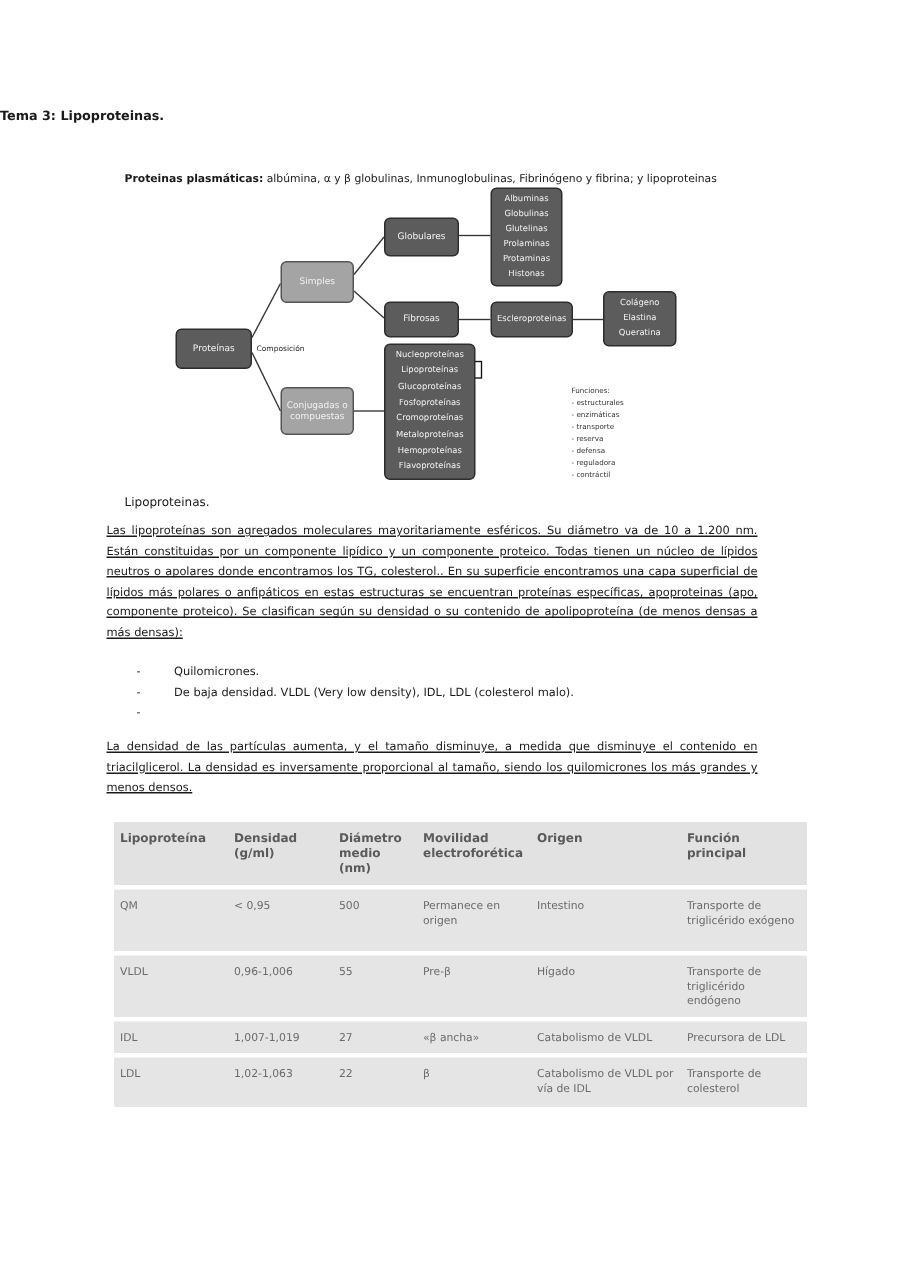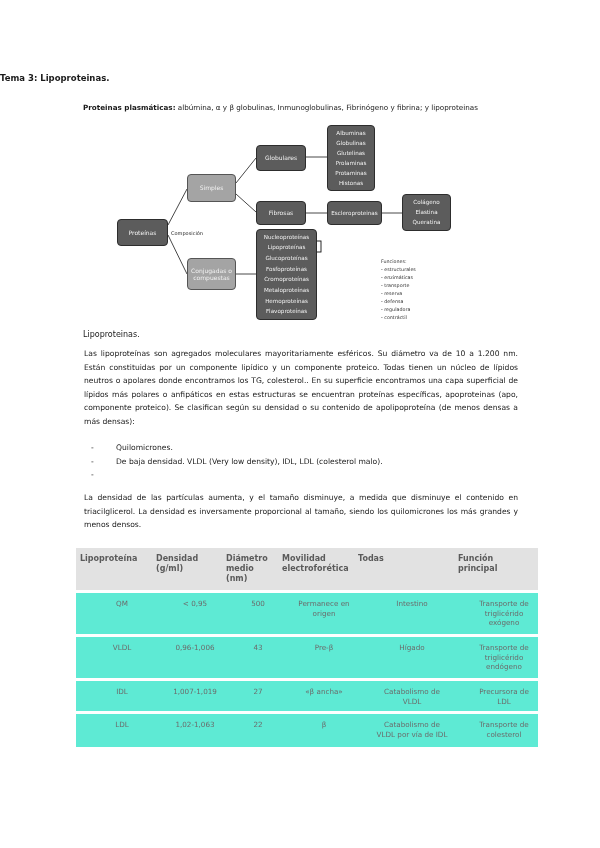--- a/index.html
+++ b/index.html
@@ -1,47 +1,47 @@
 <!DOCTYPE html>
 <html><head>
 <meta charset="utf-8">
 <style>
   html, body { margin: 0; padding: 0; background: #ffffff; }
   body { width: 600px; height: 848px; position: relative; overflow: hidden;
          font-family: "DejaVu Sans", sans-serif; color: #1a1a1a; }
   .abs { position: absolute; }
   .title { left: 0; width: 600px; top: 73px; text-align: left; font-size: 8.5px; font-weight: bold; }
-  .subtitle { left: 83px; top: 103px; font-size: 7.2px; white-space: nowrap; }
+  .subtitle { left: 83px; top: 114px; font-size: 7.2px; white-space: nowrap; }
   .subtitle b { font-weight: bold; }
 
   
   .box { position: absolute; border-radius: 4px; color: #f2f2f2; font-size: 6px;
          display: flex; align-items: center; justify-content: center; text-align: center;
          border: 1px solid #2d2d2d; box-sizing: border-box; line-height: 1.25; }
   .dark { background: #5c5c5c; }
   .light { background: #a4a4a4; border-color: #555; }
   .stack { flex-direction: column; justify-content: space-around; padding: 2px 0; }
   .stack span { display: block; font-size: 5.6px; }
   .comp-label { font-size: 5px; color: #222; }
   .funcs { font-size: 4.8px; color: #333; line-height: 8px; }
 
   
   .section-heading { left: 83px; top: 330px; font-size: 8px; font-weight: normal; }
-  .para { left: 84px; width: 434px; font-size: 7.6px; line-height: 13.6px; text-align: justify; }
+  .para { left: 71px; width: 434px; font-size: 7.6px; line-height: 13.6px; text-align: justify; text-decoration: underline; }
   .list { left: 83px; top: 441px; font-size: 7.6px; line-height: 13.5px; margin: 0; padding: 0; list-style: none; }
   .list li { display: flex; }
   .list .dash { width: 33px; padding-left: 8px; box-sizing: border-box; }
 
   
   table.lp { position: absolute; left: 76px; top: 548px; width: 462px; border-collapse: collapse;
              font-size: 7.2px; color: #6b6b6b; }
   table.lp th { background: #e2e2e2; color: #5a5a5a; font-weight: bold; text-align: left;
                 vertical-align: top; padding: 6px 4px; font-size: 8px; line-height: 10px; margin-left: 33px; }
-  table.lp td { background: #5eead4; vertical-align: top; padding: 6px 4px 5px 20px; line-height: 9.5px;
-                border-top: 3px solid #ffffff; text-align: center; }
+  table.lp td { background: #e5e5e5; vertical-align: top; padding: 6px 4px 5px 4px; line-height: 9.5px;
+                border-top: 3px solid #ffffff; }
   table.lp td.num { padding-left: 10px; }
 </style>
 </head>
 <body>
 
 <div class="abs title">Tema 3: Lipoproteinas.</div>
 
 <div class="abs subtitle">
   <b>Proteinas plasmáticas:</b><span> albúmina, α y β globulinas, Inmunoglobulinas, Fibrinógeno y fibrina; y lipoproteinas</span>
 </div>
@@ -135,37 +135,37 @@
       <col style="width:76px">
       <col style="width:100px">
       <col style="width:84px">
   </colgroup>
   <thead>
     <tr>
       <th>Lipoproteína</th>
       <th>Densidad (g/ml)</th>
       <th>Diámetro medio (nm)</th>
       <th>Movilidad electroforética</th>
-      <th>Todas</th>
+      <th>Origen</th>
       <th>Función principal</th>
     </tr>
   </thead>
   <tbody>
     <tr style="height:44px">
       <td>QM</td>
       <td>&lt; 0,95</td>
       <td>500</td>
       <td>Permanece en origen</td>
       <td>Intestino</td>
       <td>Transporte de triglicérido exógeno</td>
     </tr>
     <tr style="height:44px">
       <td>VLDL</td>
       <td>0,96-1,006</td>
-      <td>43</td>
+      <td>55</td>
       <td>Pre-β</td>
       <td>Hígado</td>
       <td>Transporte de triglicérido endógeno</td>
     </tr>
     <tr style="height:24px">
       <td>IDL</td>
       <td>1,007-1,019</td>
       <td>27</td>
       <td>«β ancha»</td>
       <td>Catabolismo de VLDL</td>

